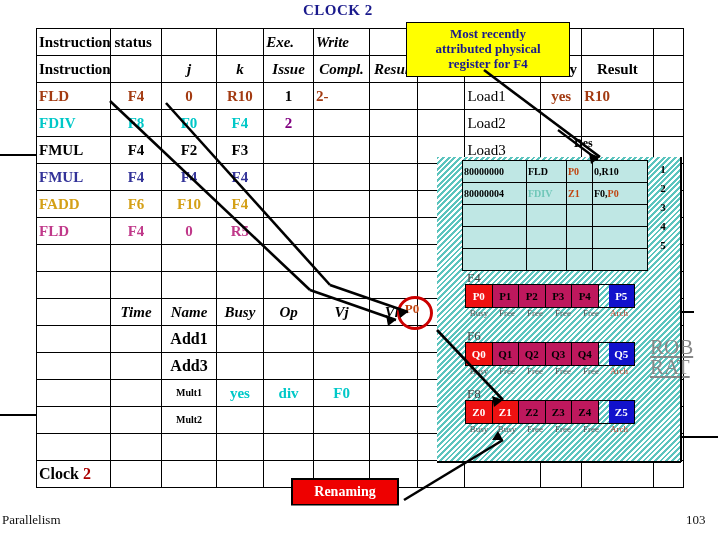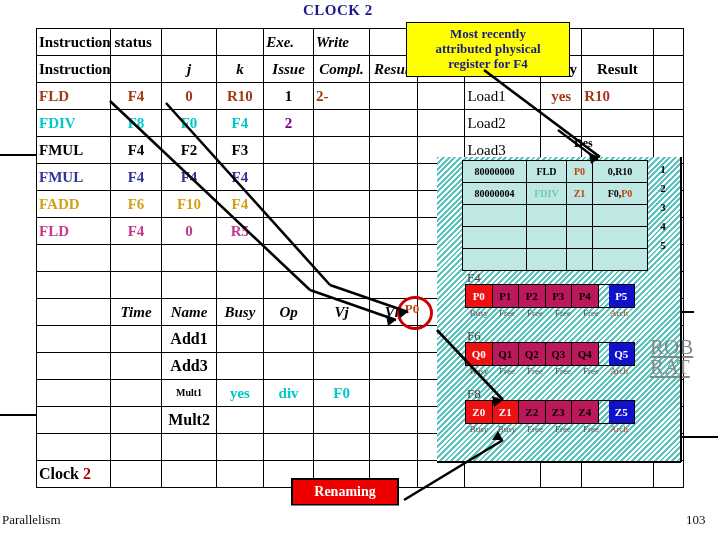--- a/index.html
+++ b/index.html
@@ -39,21 +39,21 @@
   #teal{left:437px;top:157px;width:244px;height:305px;z-index:20;
         background:
           repeating-linear-gradient(135deg,#5cc4be 0px,#5cc4be 2px,#ffffff 2px,#ffffff 4px);
         border:0;}
   #tealfill{left:437px;top:157px;width:244px;height:305px;z-index:19;background:#5cc4be;}
 
   
   #rob{left:462px;top:160px;width:185px;z-index:25;}
   #rob table{border-collapse:collapse;table-layout:fixed;width:185px;}
   #rob td{border:1.6px solid #000;height:19px;font-size:10px;font-weight:bold;
-          text-align:center;vertical-align:middle;line-height:1;}
+          text-align:left;vertical-align:middle;line-height:1;}
   .rc1{width:64px;} .rc2{width:40px;} .rc3{width:26px;} .rc4{width:55px;}
   .robFLD{color:#000;} .robFDIV{color:#6fc7b8;}
   .robP{color:#c0440f;}
   #robnums{left:652px;top:160px;width:22px;z-index:26;font-size:11px;font-weight:bold;
            color:#000;text-align:center;}
   #robnums div{height:19px;line-height:19px;}
 
   
   .reggrp{position:absolute;z-index:26;}
   .reglbl{font-size:13px;color:#444;line-height:12px;padding-left:2px;}
@@ -318,21 +318,21 @@
     <td class="ctr"></td>
     <td class="ctr"></td>
     <td></td>
           <td></td>
     <td></td>
           <td></td>
   </tr>
   <tr>
     <td></td>
     <td></td>
-    <td class="hdr2 ctr" style="font-size:16px">Mult2</td>
+    <td class="hdr2 ctr" style="font-size:10px">Mult2</td>
     <td class="ctr"></td>
     <td class="ctr"></td>
     <td class="ctr"></td>
     <td class="ctr"></td>
     <td class="ctr"></td>
     <td></td>
           <td></td>
     <td></td>
           <td></td>
   </tr>

